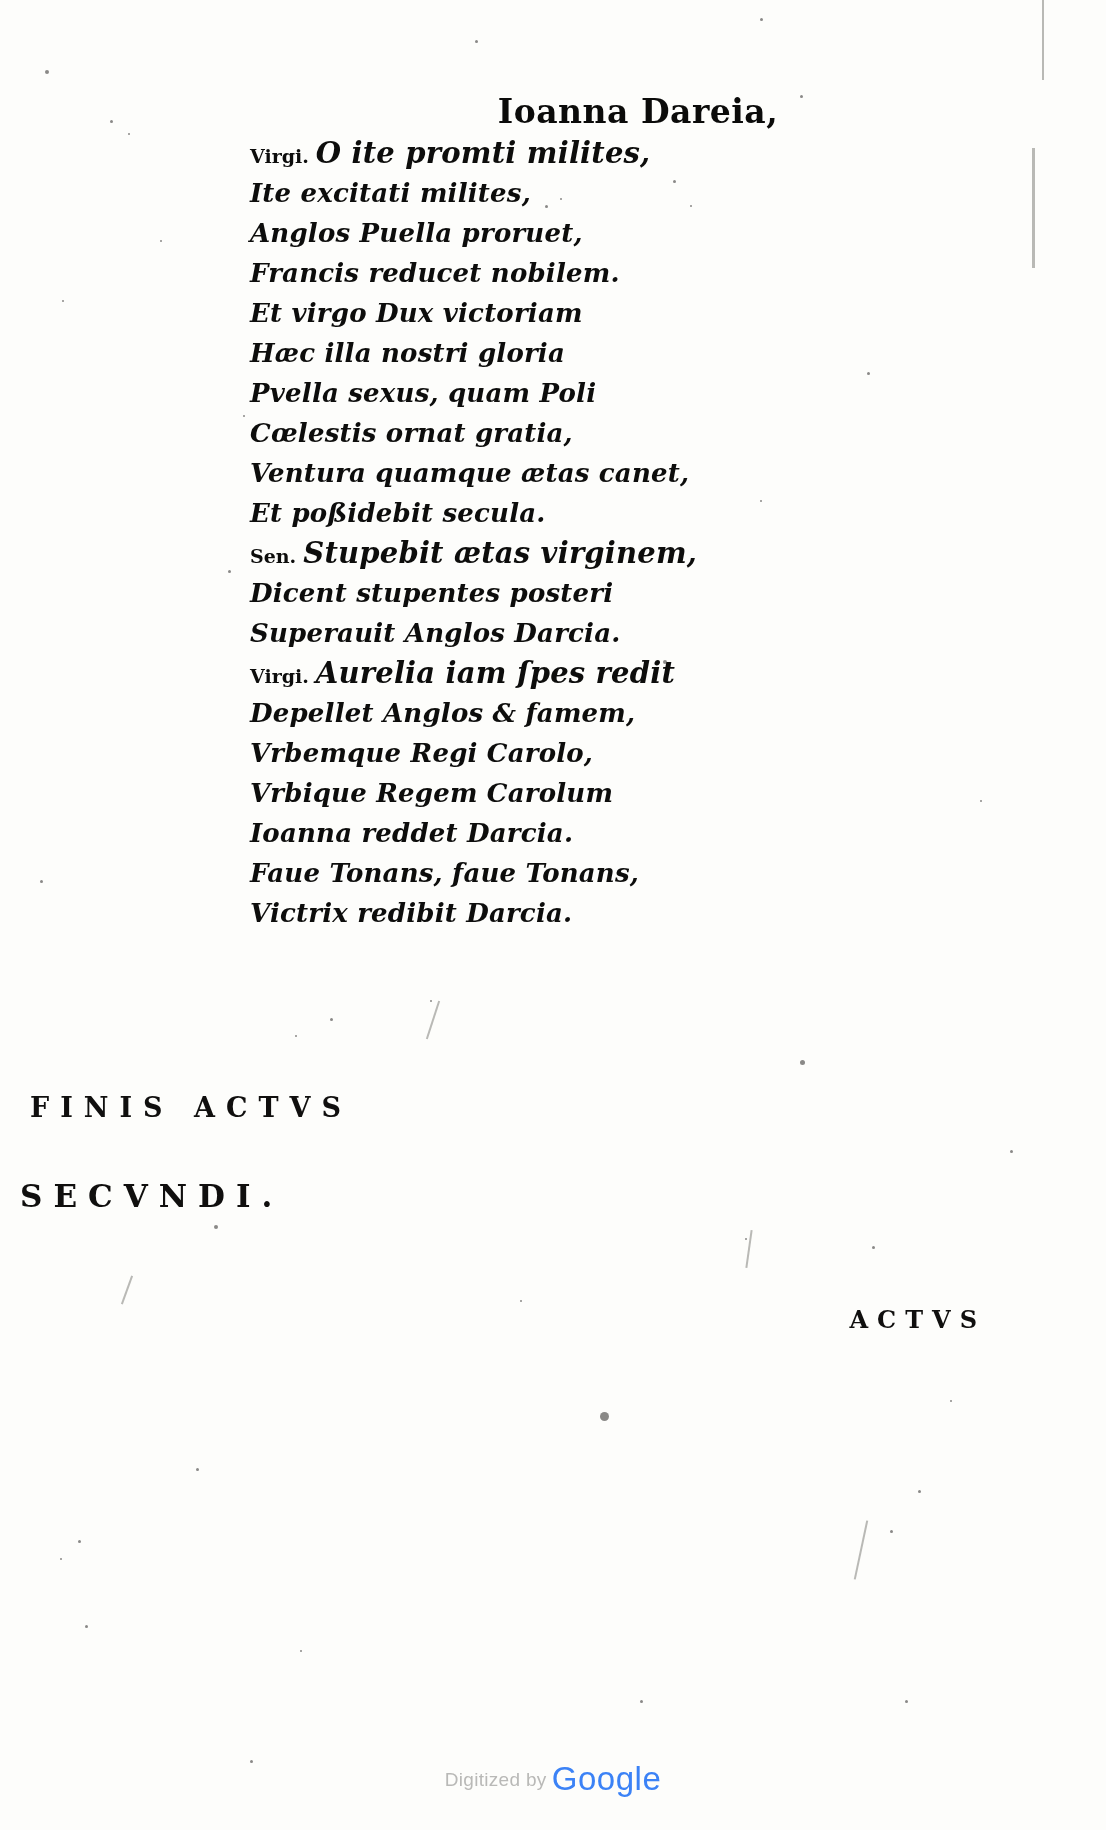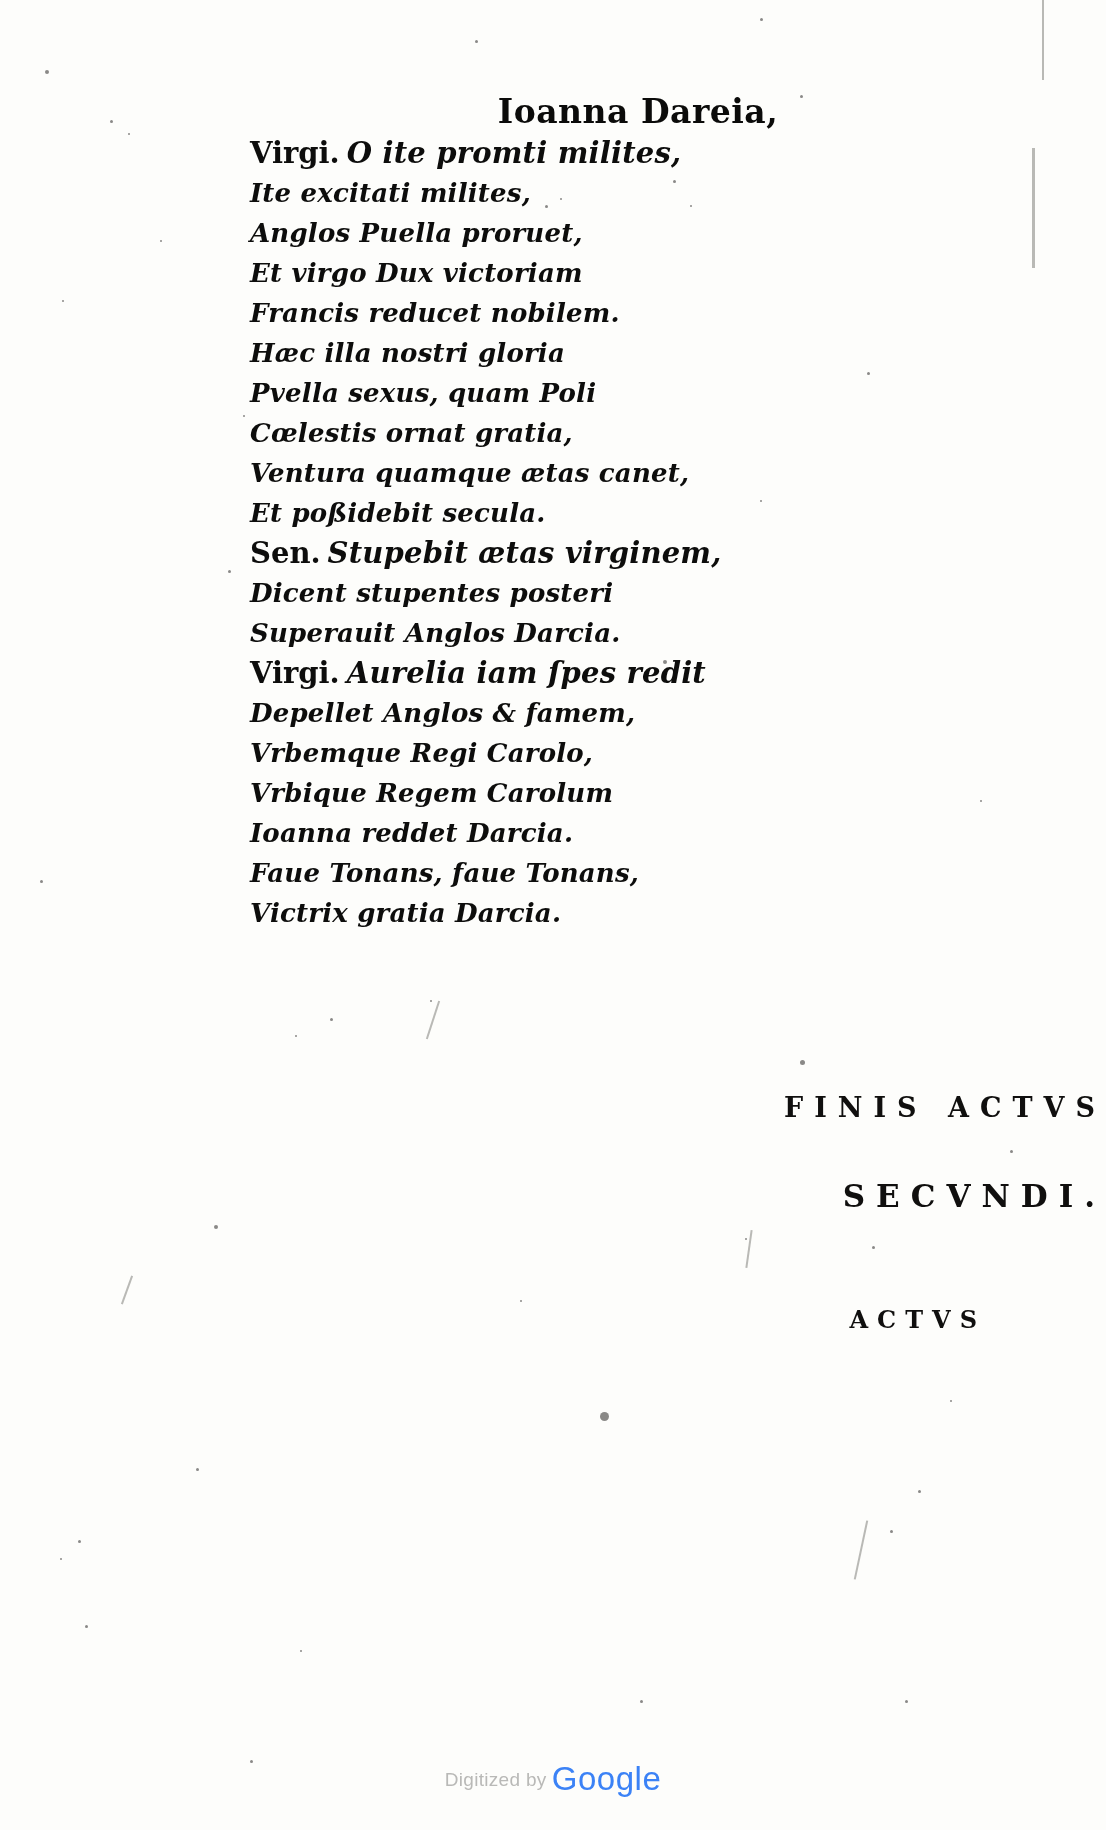--- a/index.html
+++ b/index.html
@@ -61,34 +61,34 @@
     color: #0d0d0c;
     font-family: "DejaVu Serif", serif;
     font-style: italic;
     font-weight: 700;
     font-size: 28px;
     letter-spacing: .2px;
   }
   .verse-line .speaker {
     font-style: normal;
     font-weight: 700;
-    font-size: 29px;
+    font-size: 19px;
     letter-spacing: 0;
     padding-right: 7px;
   }
   .verse-line .txt { font-style: italic; }
   
   .verse-line.sm { font-size: 26px; }
   .verse-line.lg { font-size: 29px; }
 
   
   .colophon {
     position: absolute;
     left: 0; right: 0;
-    text-align: right;
+    text-align: left;
     font-family: "DejaVu Serif", serif;
     font-weight: 700;
     color: #100f0e;
   }
   .finis {
     top: 1092px;
     font-size: 27px;
     letter-spacing: 11px;
     padding-left: 30px;
   }
@@ -139,24 +139,24 @@
     <div class="verse-line lg">
       <span class="speaker">Virgi.</span><span class="txt">O ite promti milites,</span>
     </div>
     <div class="verse-line sm">
       <span class="txt">Ite excitati milites,</span>
     </div>
     <div class="verse-line sm">
       <span class="txt">Anglos Puella proruet,</span>
     </div>
     <div class="verse-line sm">
+      <span class="txt">Francis reducet nobilem.</span>
+    </div>
+    <div class="verse-line sm">
       <span class="txt">Et virgo Dux victoriam</span>
-    </div>
-    <div class="verse-line sm">
-      <span class="txt">Francis reducet nobilem.</span>
     </div>
     <div class="verse-line sm">
       <span class="txt">Hæc illa nostri gloria</span>
     </div>
     <div class="verse-line sm">
       <span class="txt">Pvella sexus, quam Poli</span>
     </div>
     <div class="verse-line sm">
       <span class="txt">Cœlestis ornat gratia,</span>
     </div>
@@ -187,21 +187,21 @@
     <div class="verse-line sm">
       <span class="txt">Vrbique Regem Carolum</span>
     </div>
     <div class="verse-line sm">
       <span class="txt">Ioanna reddet Darcia.</span>
     </div>
     <div class="verse-line sm">
       <span class="txt">Faue Tonans, faue Tonans,</span>
     </div>
     <div class="verse-line sm">
-      <span class="txt">Victrix gratia Darcia.</span>
+      <span class="txt">Victrix redibit Darcia.</span>
     </div>
   </div>
 
   <div class="colophon finis">FINIS ACTVS</div>
   <div class="colophon secundi">SECVNDI.</div>
 
   <div class="catchword">ACTVS</div>
 
   <div class="watermark">
     <span class="by">Digitized by</span>

